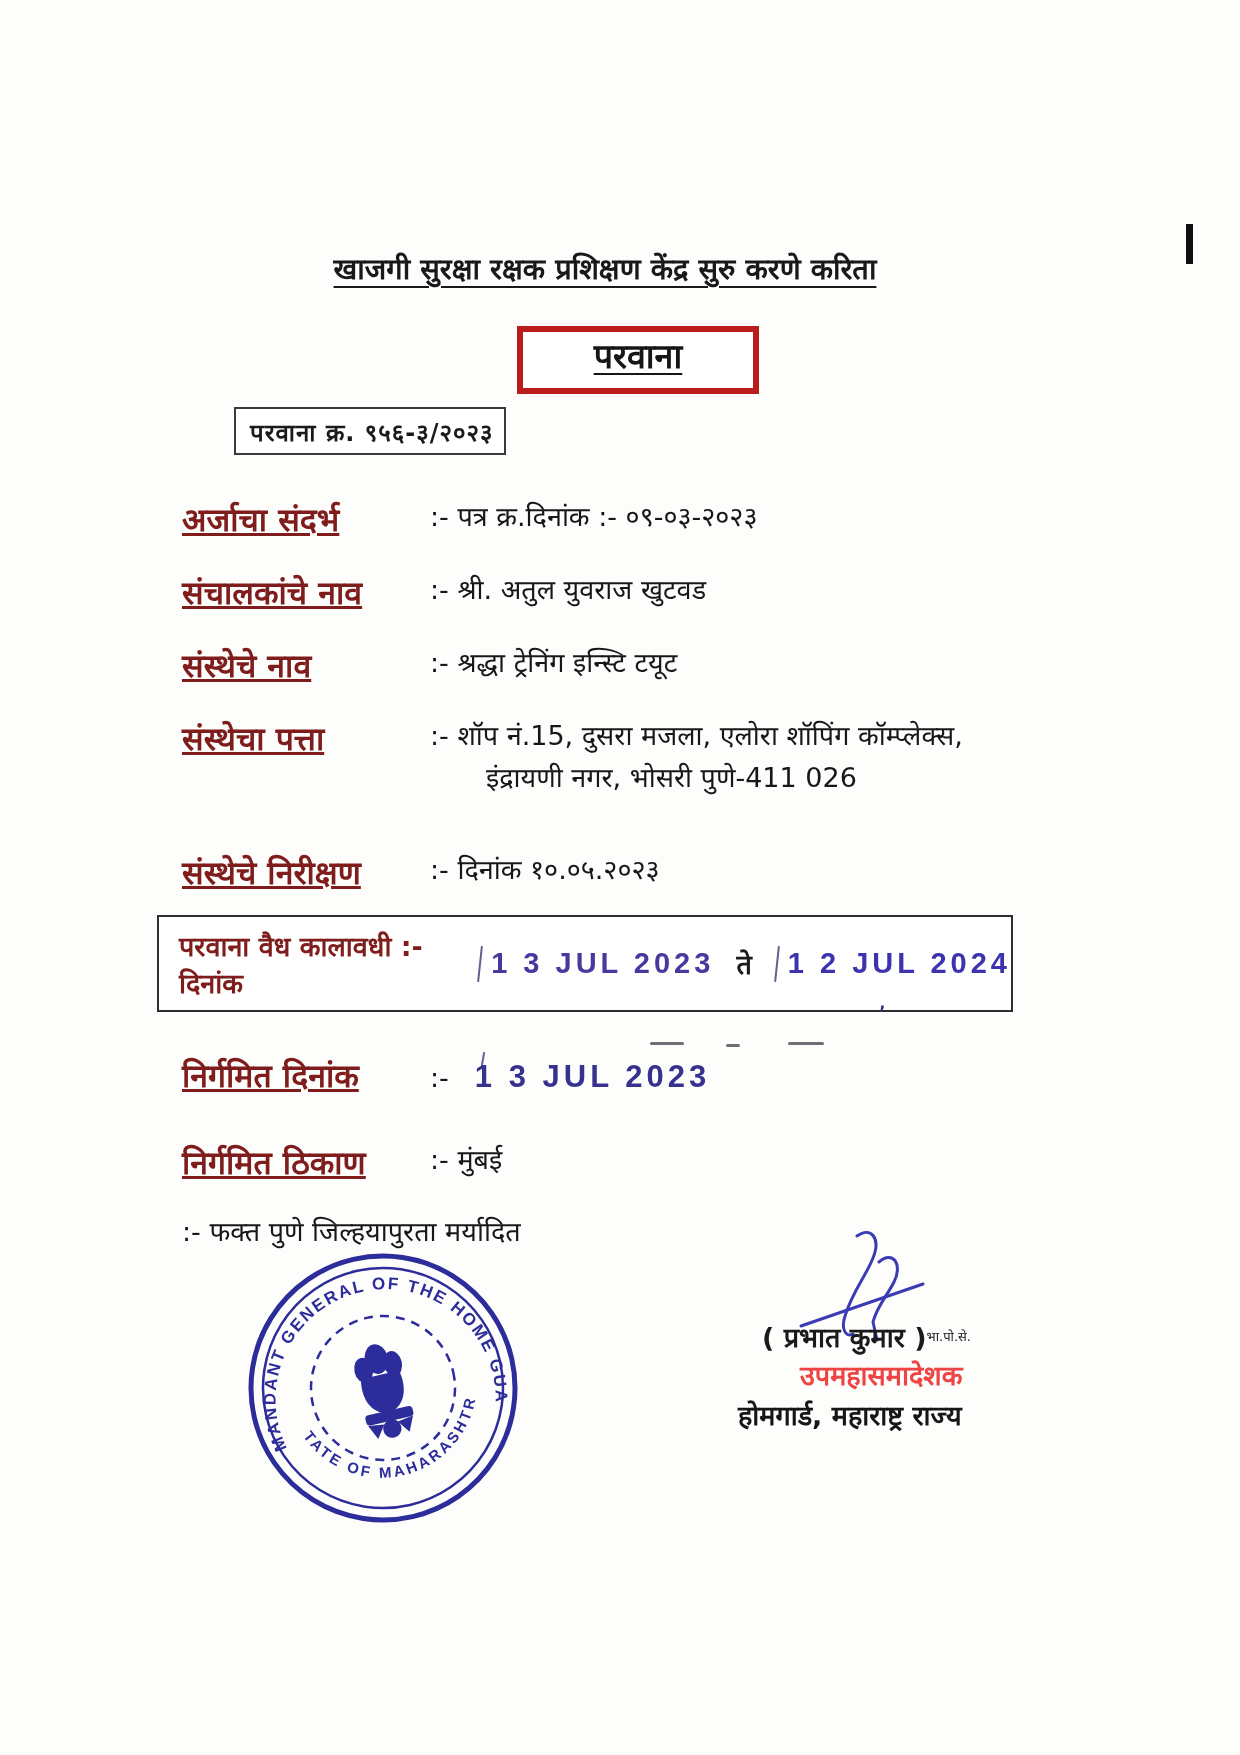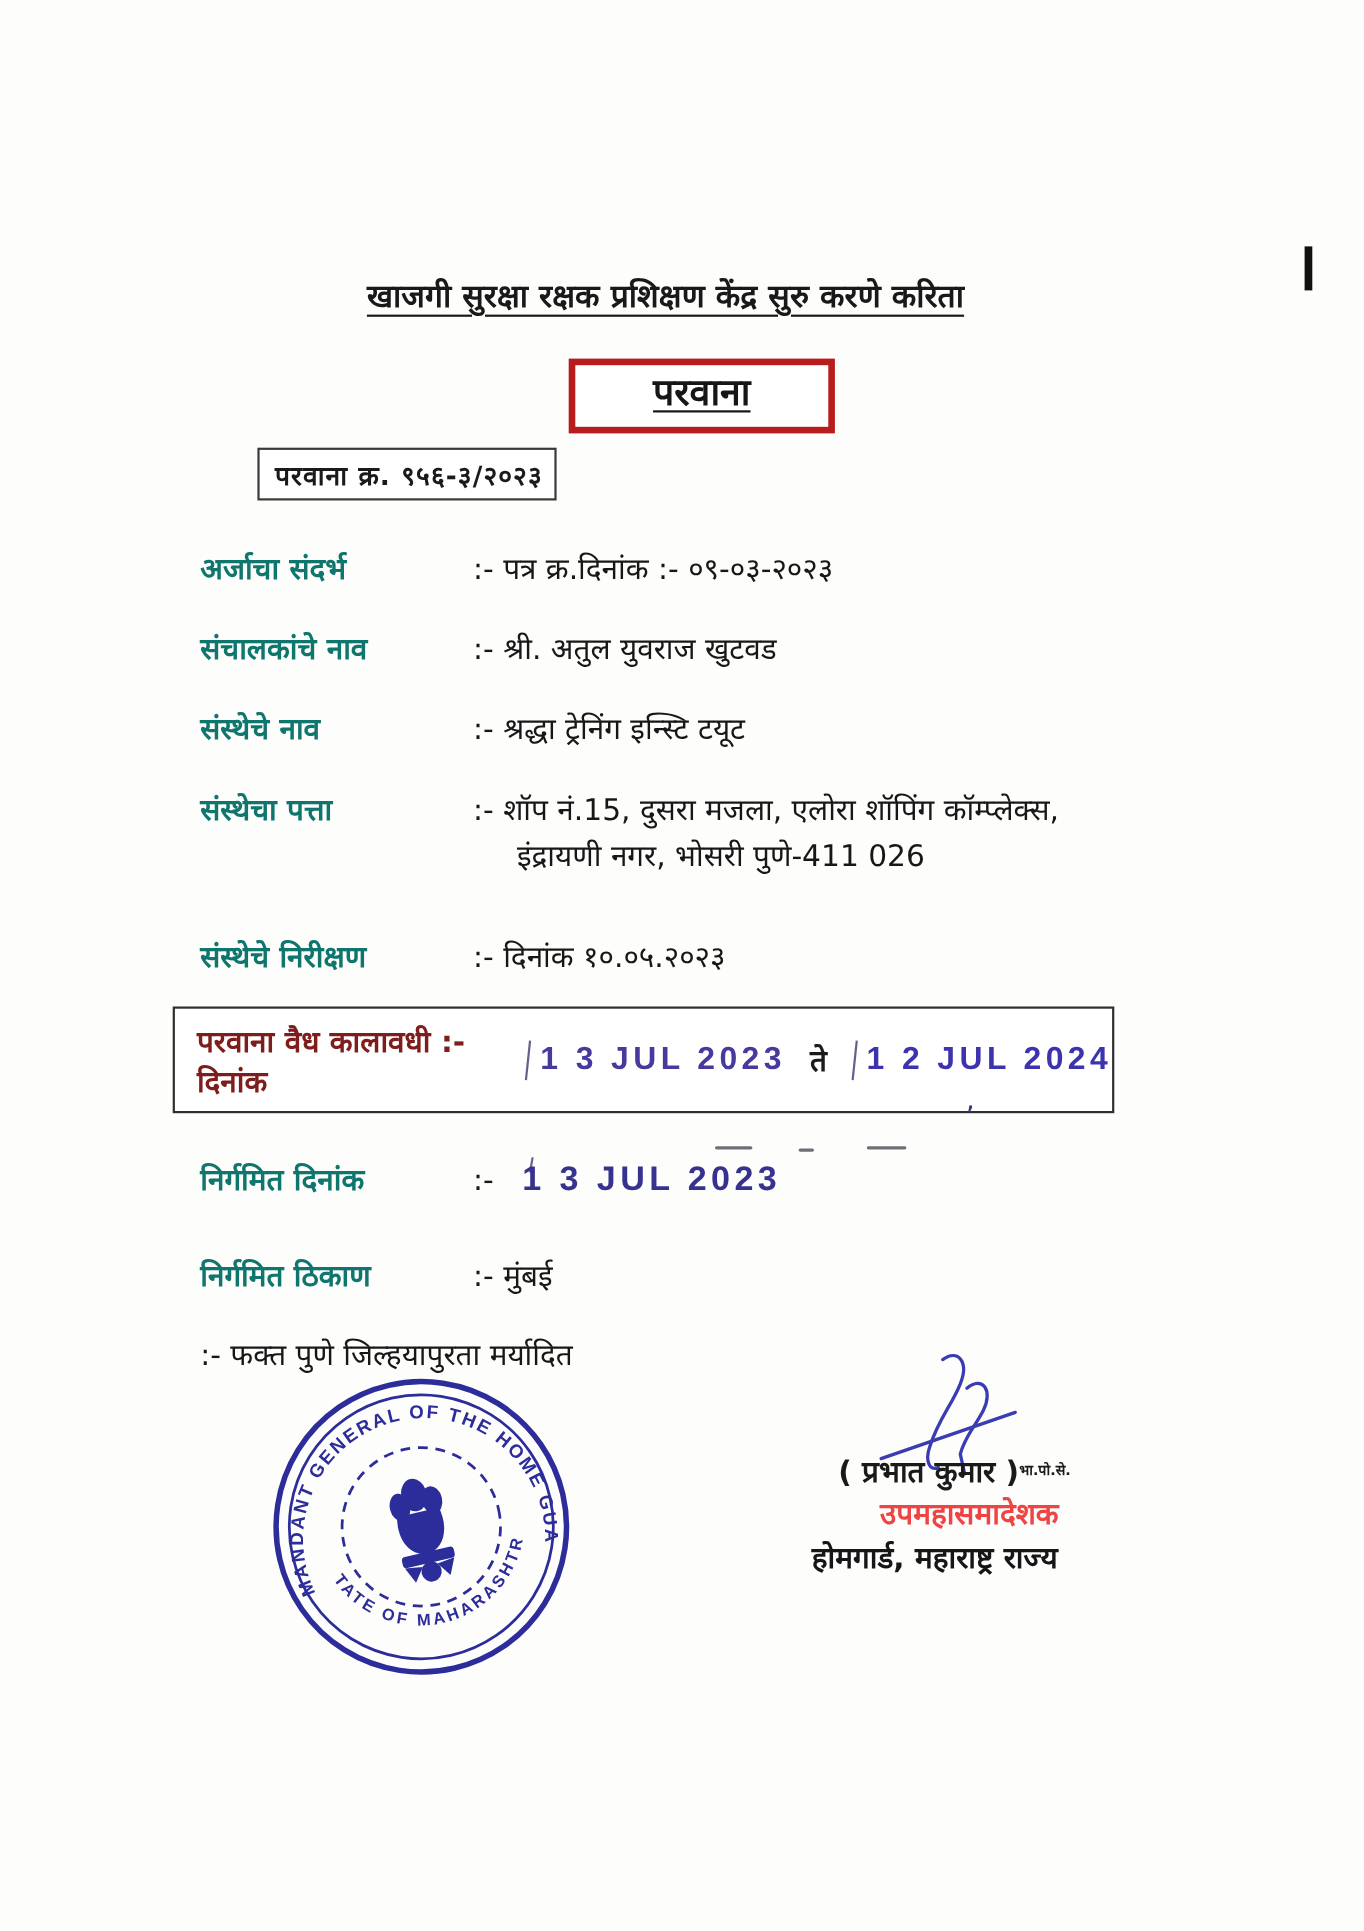--- a/index.html
+++ b/index.html
@@ -28,21 +28,21 @@
   }
   
   .licno-box{
     left:186px;top:407px;width:272px;height:48px;
     border:2.5px solid #3a3a3a;display:flex;align-items:center;
     padding-left:14px;box-sizing:border-box;background:#fff;margin-left:48px;
   }
   .licno-box span{font-size:24px;font-weight:bold;color:#1a1a1a;letter-spacing:1px;}
   
   .row{position:absolute;left:182px;width:900px;display:flex;}
-  .row .lbl{width:248px;font-size:27px;font-weight:600;color:#0f766e;flex:none;}
+  .row .lbl{width:248px;font-size:32px;font-weight:600;color:#7f1d1d;flex:none;text-decoration:underline;}
   .row .val{font-size:27px;font-weight:500;color:#171717;}
   .addr2{position:absolute;left:470px;font-size:27px;font-weight:500;color:#171717;}
   
   .validity-box{
     left:157px;top:915px;width:856px;height:97px;
     border:2px solid #2e2e2e;background:#fff;
     display:flex;align-items:center;box-sizing:border-box;padding-left:20px;
   }
   .validity-box .vlabel{font-size:27px;font-weight:600;color:#7f1d1d;}
   .stamp{
@@ -56,21 +56,21 @@
   
   .stamp-issued{color:#38328f;font-size:31px;}
   .dash{position:absolute;height:3px;background:#4a4a52;opacity:.8;border-radius:2px;}
   .apos{position:absolute;width:2px;height:14px;background:#3c3c70;opacity:.8;transform:rotate(10deg);}
   
   .artifact-bar{left:1186px;top:224px;width:7px;height:40px;background:#101010;}
   
   .seal-wrap{left:238px;top:1243px;width:290px;height:290px;transform:rotate(-13deg);}
   .sig-wrap{left:795px;top:1228px;width:150px;height:120px;}
   .sig-name{left:762px;top:1318px;font-size:27px;font-weight:600;color:#1a1a1a;white-space:nowrap;}
-  .sig-name .suffix{font-size:13px;font-weight:700;vertical-align:6px;letter-spacing:0;}
+  .sig-name .suffix{font-size:13px;font-weight:400;vertical-align:6px;letter-spacing:0;}
   .sig-desig{left:800px;top:1356px;font-size:27px;font-weight:600;color:#ef4444;white-space:nowrap;}
   .sig-org{left:738px;top:1396px;font-size:27px;font-weight:600;color:#161616;white-space:nowrap;}
   .comma-mark{position:absolute;font-size:26px;color:#35357a;}
 </style>
 </head>
 <body>
 
 <div class="abs doc-heading">खाजगी सुरक्षा रक्षक प्रशिक्षण केंद्र सुरु करणे करिता</div>
 
 <div class="abs artifact-bar"></div>
@@ -92,21 +92,21 @@
   <div class="val">:- श्री. अतुल युवराज खुटवड</div>
 </div>
 <div class="row" style="top:643px;">
   <div class="lbl">संस्थेचे नाव</div>
   <div class="val">:- श्रद्धा ट्रेनिंग इन्स्टि टयूट</div>
 </div>
 <div class="row" style="top:716px;">
   <div class="lbl">संस्थेचा पत्ता</div>
   <div class="val">:- शॉप नं.15, दुसरा मजला, एलोरा शॉपिंग कॉम्प्लेक्स,</div>
 </div>
-<div class="abs addr2" style="top:758px;">इंद्रायणी नगर, भोसरी पुणे-411 026</div>
+<div class="abs addr2" style="top:758px;margin-left:16px;">इंद्रायणी नगर, भोसरी पुणे-411 026</div>
 <div class="row" style="top:850px;">
   <div class="lbl">संस्थेचे निरीक्षण</div>
   <div class="val">:- दिनांक १०.०५.२०२३</div>
 </div>
 
 <div class="abs validity-box">
   <span class="vlabel">परवाना वैध कालावधी :- दिनांक</span>
   <span class="tick"></span>
   <span class="stamp purple">1 3 JUL 2023</span>
   <span class="sep-te">ते</span>

